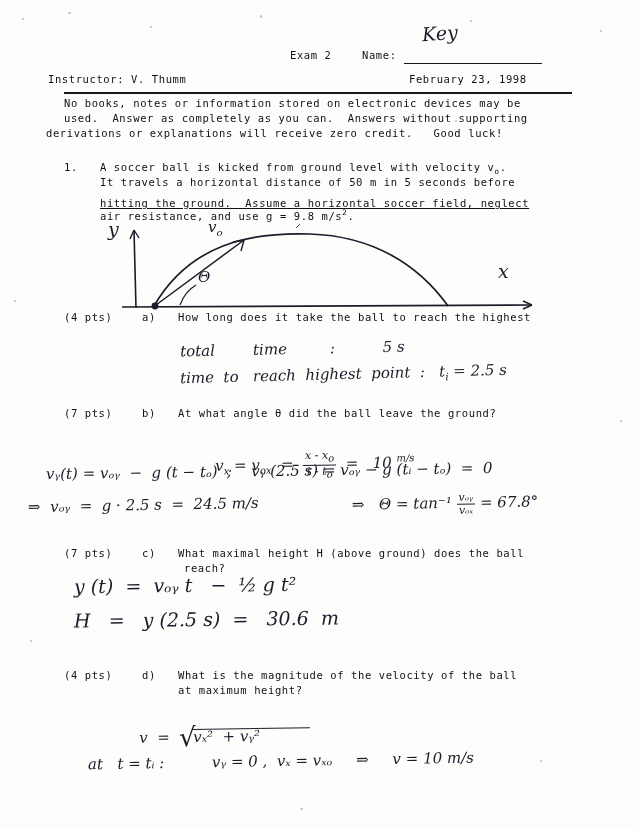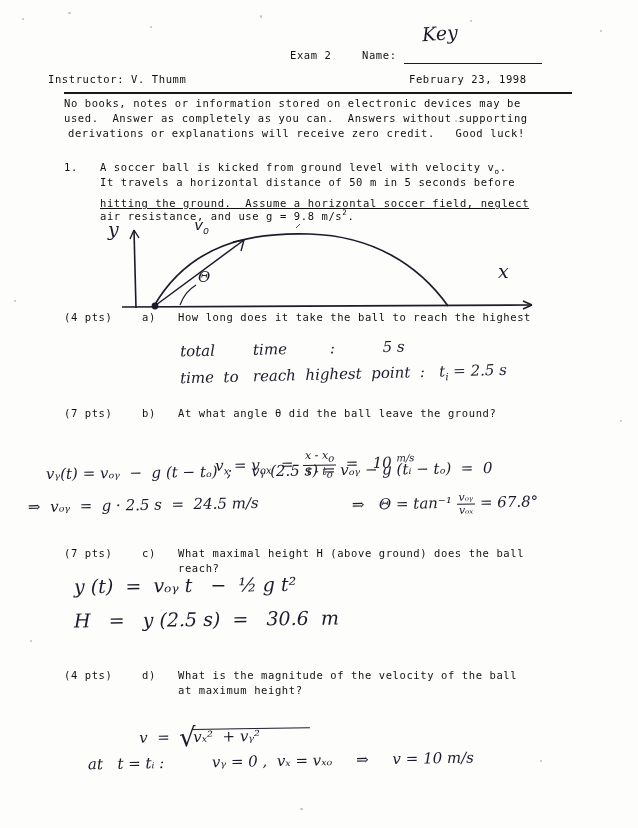--- a/index.html
+++ b/index.html
@@ -115,21 +115,21 @@
   <div class="rule" style="left:404px; top:63px; width:138px;"></div>
   <div class="hand hand-lg abs" style="left:422px; top:22px; transform:rotate(-4deg);">Key</div>
 
   <div class="typed abs" style="left:48px; top:72px;">Instructor: V. Thumm</div>
   <div class="typed abs" style="left:409px; top:72px;">February 23, 1998</div>
 
   <div class="rule" style="left:64px; top:92px; width:508px; height:1.5px;"></div>
 
   <div class="typed abs" style="left:64px; top:96px;">No books, notes or information stored on electronic devices may be</div>
   <div class="typed abs" style="left:64px; top:111px;">used.  Answer as completely as you can.  Answers without supporting</div>
-  <div class="typed abs" style="left:68px; top:126px;text-align:right;">derivations or explanations will receive zero credit.   Good luck!</div>
+  <div class="typed abs" style="left:46px; top:126px;text-align:right;">derivations or explanations will receive zero credit.   Good luck!</div>
 
   <div class="typed abs" style="left:64px; top:160px;">1.</div>
   <div class="typed abs" style="left:100px; top:160px;"><span>A soccer ball is kicked from ground level with velocity v</span><span class="sub">o</span><span>.</span></div>
   <div class="typed abs" style="left:100px; top:175px;">It travels a horizontal distance of 50 m in 5 seconds before</div>
   <div class="typed abs" style="left:100px; top:196px;text-decoration:underline;">hitting the ground.  Assume a horizontal soccer field, neglect</div>
   <div class="typed abs" style="left:100px; top:205px;"><span>air resistance, and use g = 9.8 m/s</span><span class="sup">2</span><span>.</span></div>
 
   <div class="abs" style="left:100px; top:222px; width:440px; height:92px;">
     <svg width="440" height="92" viewBox="0 0 440 92">
 
@@ -145,21 +145,21 @@
       <path d="M144,18 L133,20 M144,18 L141,29" stroke="#1b1b2b" stroke-width="1.4" fill="none"></path>
 
       <circle cx="55" cy="84" r="3.4" fill="#1b1b2b"></circle>
 
       <path d="M80,83 C84,73 88,68 96,63" stroke="#1b1b2b" stroke-width="1.2" fill="none"></path>
 
       <path d="M196,6 L200,2" stroke="#55555a" stroke-width="1" fill="none"></path>
     </svg>
     <div class="hand hand-lg abs" style="left:8px; top:-4px;">y</div>
     <div class="hand hand-lg abs" style="left:398px; top:38px;">x</div>
-    <div class="hand hand-md abs" style="left:94px; top:-4px;font-family:Liberation Mono, monospace;"><span>v</span><span class="hsub">o</span></div>
+    <div class="hand hand-md abs" style="left:108px; top:-4px;"><span>v</span><span class="hsub">o</span></div>
     <div class="hand hand-md abs" style="left:98px; top:46px;">Θ</div>
   </div>
 
   <div class="typed abs" style="left:64px; top:310px;">(4 pts)</div>
   <div class="typed abs" style="left:142px; top:310px;">a)</div>
   <div class="typed abs" style="left:178px; top:310px;">How long does it take the ball to reach the highest</div>
 
   <div class="hand hand-md abs" style="left:180px; top:340px; transform:rotate(-1.2deg);">total        time         :          5 s</div>
   <div class="hand hand-md abs" style="left:180px; top:365px; transform:rotate(-1.5deg);"><span>time  to   reach  highest  point  :   t</span><span class="hsub">i</span><span> = 2.5 s</span></div>
 
@@ -172,21 +172,21 @@
   </div>
 
   <div class="hand hand-md abs" style="left:46px; top:462px; transform:rotate(-0.8deg);">vᵧ(t) = vₒᵧ  −  g (t − tₒ)  ;    vᵧ (2.5 s) = vₒᵧ − g (tᵢ − tₒ)  =  0</div>
 
   <div class="hand hand-md abs" style="left:28px; top:496px; transform:rotate(-1deg);">⇒  vₒᵧ  =  g · 2.5 s  =  24.5 m/s</div>
   <div class="hand hand-md abs" style="left:352px; top:492px; transform:rotate(-1deg);"><span>⇒   Θ = tan⁻¹ </span><span class="frac"><span class="num">vₒᵧ</span><span class="den">vₒₓ</span></span><span> = 67.8°</span></div>
 
   <div class="typed abs" style="left:64px; top:546px;">(7 pts)</div>
   <div class="typed abs" style="left:142px; top:546px;">c)</div>
   <div class="typed abs" style="left:178px; top:546px;">What maximal height H (above ground) does the ball</div>
-  <div class="typed abs" style="left:178px; top:561px;">reach?</div>
+  <div class="typed abs" style="left:184px; top:561px;">reach?</div>
 
   <div class="hand hand-lg abs" style="left:74px; top:574px; transform:rotate(-0.6deg);">y (t)  =  vₒᵧ t   −  ½ g t²</div>
   <div class="hand hand-lg abs" style="left:74px; top:608px; transform:rotate(-0.6deg);">H   =   y (2.5 s)  =   30.6  m</div>
 
   <div class="typed abs" style="left:64px; top:668px;">(4 pts)</div>
   <div class="typed abs" style="left:142px; top:668px;">d)</div>
   <div class="typed abs" style="left:178px; top:668px;">What is the magnitude of the velocity of the ball</div>
   <div class="typed abs" style="left:178px; top:683px;">at maximum height?</div>
 
   <div class="hand hand-md abs" style="left:120px; top:710px; transform:rotate(-0.8deg);">

